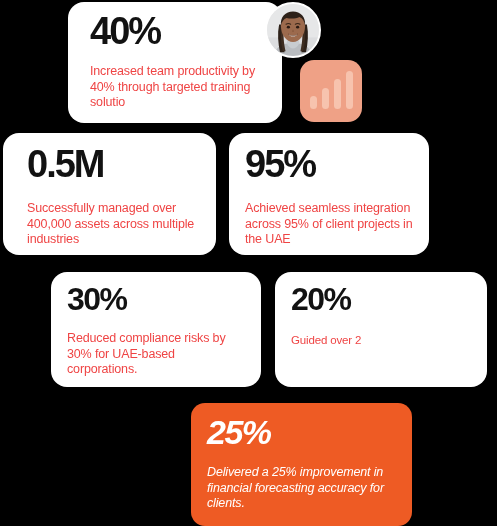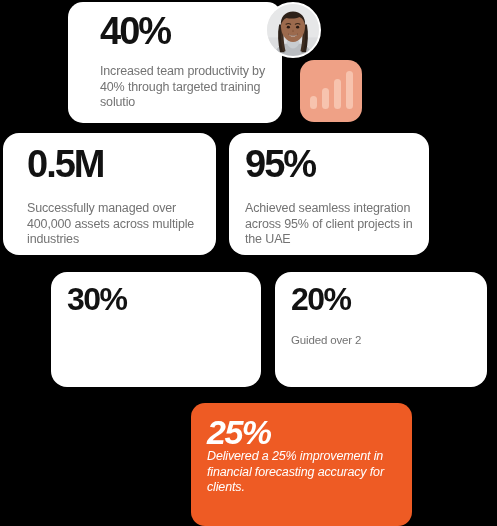--- a/index.html
+++ b/index.html
@@ -36,30 +36,29 @@
     letter-spacing: -1.6px;
     color: #121212;
     line-height: 1.0;
     white-space: nowrap;
   }
 
   .stat-desc {
     font-size: 12.5px;
     font-weight: 500;
     line-height: 1.25;
-    color: #737373;
+    color: #ef4444;
     letter-spacing: -0.15px;
   }
 
   
   #card-40 {
     left: 68px;  top: 2px;
     width: 214px; height: 121px;
-    padding: 10px 16px 12px 32px;
-    border-radius: 15px;
+    padding: 10px 16px 12px 22px;
   }
   #card-40 .stat-value { font-size: 38px; letter-spacing: -2px; }
   #card-40 .stat-desc { margin-top: 14px; max-width: 196px; }
 
   
   #card-05m {
     left: 3px; top: 133px;
     width: 213px; height: 122px;
     padding: 12px 14px 12px 24px;
   }
@@ -96,21 +95,21 @@
   
   #card-25 {
     left: 191px; top: 403px;
     width: 221px; height: 123px;
     background: #EE5B24;
     border-radius: 14px;
     padding: 12px 16px 12px 16px;
     font-style: italic;
   }
   #card-25 .stat-value { color: #ffffff; font-size: 34px; letter-spacing: -1.5px; }
-  #card-25 .stat-desc  { color: #ffffff; }
+  #card-25 .stat-desc  { color: #ffffff; margin-top: 16px; }
 
   
   #avatar {
     position: absolute;
     left: 265px; top: 2px;
     width: 56px; height: 56px;
     border-radius: 50%;
     overflow: hidden;
     background: #e9e9e9;
     border: 2px solid #ffffff;
@@ -205,20 +204,21 @@
     <div class="stat-desc">Successfully managed over 400,000 assets across multiple industries</div>
   </div>
 
   <div class="card" id="card-95">
     <div class="stat-value">95%</div>
     <div class="stat-desc">Achieved seamless integration across 95% of client projects in the UAE</div>
   </div>
 
   <div class="card" id="card-30">
     <div class="stat-value">30%</div>
+    <div class="stat-desc">Reduced compliance risks by 30% for UAE-based corporations.</div>
   </div>
 
   <div class="card" id="card-20">
     <div class="stat-value">20%</div>
     <div class="stat-desc">Guided over 2</div>
   </div>
 
   <div class="card" id="card-25">
     <div class="stat-value">25%</div>
     <div class="stat-desc">Delivered a 25% improvement in financial forecasting accuracy for clients.</div>

